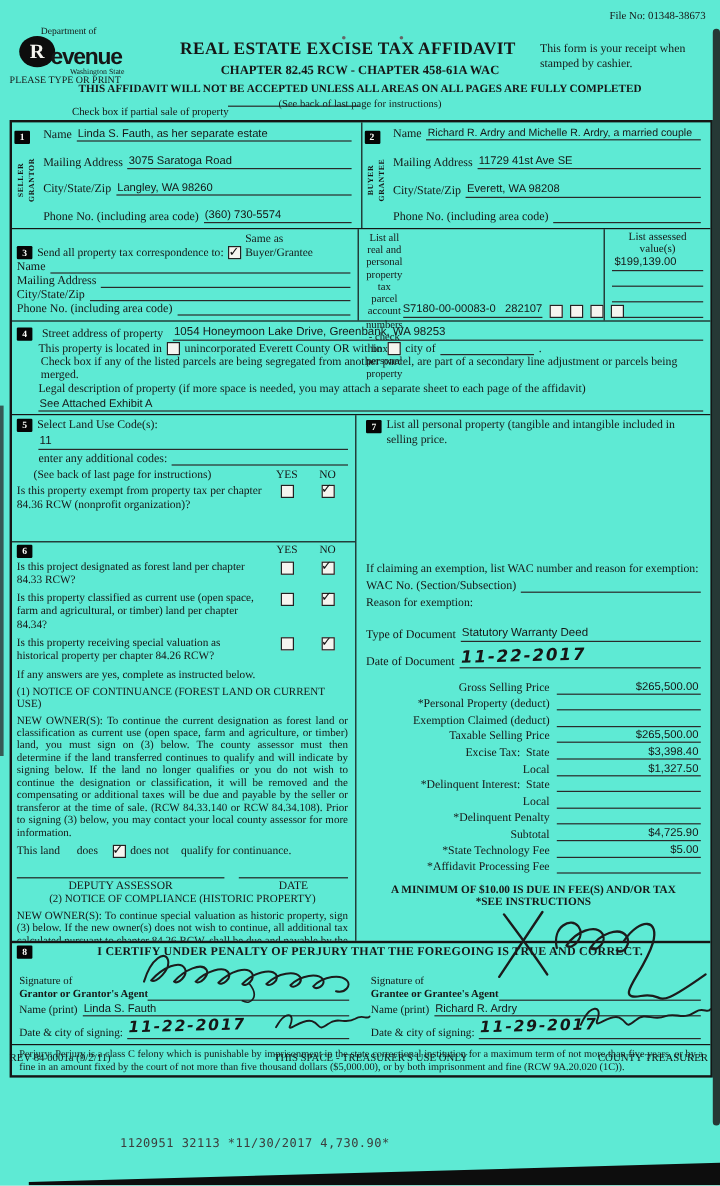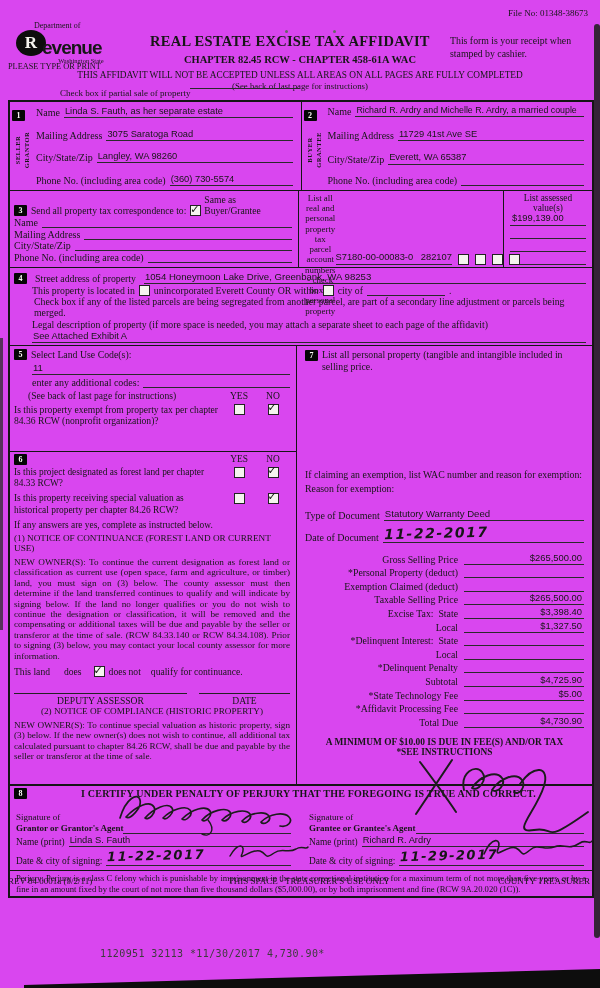--- a/index.html
+++ b/index.html
@@ -1,37 +1,37 @@
 <!DOCTYPE html>
 <html><head>
 <meta charset="utf-8">
 <style>
   html,body{margin:0;padding:0}
   body{width:600px;height:988px;background:#eceae4;font-family:"Liberation Serif",serif;color:#161616}
-  .page{position:relative;width:600px;height:988px;background:#d946ef;overflow:hidden}
+  .page{position:relative;width:600px;height:988px;background:#5eead4;overflow:hidden}
   .abs{position:absolute}
   .mono{font-family:"DejaVu Sans Mono",monospace}
   .hand{font-family:"DejaVu Sans",sans-serif;font-style:italic;font-weight:600;letter-spacing:1.5px;transform:rotate(-1.5deg);display:inline-block}
   .b{font-weight:bold}
   .ul{border-bottom:1px solid #2a2a2a}
   .pre{white-space:pre}
   
   .file-no{top:8px;right:12px;font-size:9px}
   .logo{top:22px;left:16px;width:130px}
   .logo-row{display:flex;align-items:flex-end}
   .logo-oval{width:30px;height:26px;background:#0d0d0d;border-radius:50%;display:flex;align-items:center;justify-content:center;color:#f5f4ef;font:bold 17px "Liberation Serif",serif;flex:none}
   .logo-txt{margin-left:-4px}
   .logo-dept{font-size:8px;line-height:1}
   .logo-rev{font:bold 19px "Liberation Sans",sans-serif;letter-spacing:-1px;line-height:.9}
   .logo-state{font-size:6.5px;text-align:center;margin-top:1px}
   .title{top:33px;left:150px;width:300px;font-size:14.5px;font-weight:bold;letter-spacing:.3px}
   .subtitle{top:54px;left:150px;width:300px;text-align:center;font-size:10.5px;font-weight:bold}
   .receipt-note{top:35px;left:450px;width:128px;font-size:9.8px;line-height:1.3}
   .please-type{top:62px;left:8px;font-size:8.3px}
-  .warning{top:70px;left:0;width:100%;text-align:center;font-size:9.3px;font-weight:normal}
+  .warning{top:70px;left:0;width:100%;text-align:center;font-size:9.3px;font-weight:bold}
   .see-back{top:81px;left:0;width:100%;text-align:center;font-size:8.8px}
   .partial-row{top:88px;left:8px;width:582px;display:flex;font-size:9px;align-items:flex-start}
   .partial-fill{width:110px;border-bottom:1px solid #2a2a2a;margin-right:14px}
   .dot{width:3px;height:3px;background:#666;border-radius:50%}
   
   .box{position:absolute;top:100px;left:8px;width:582px;border:2px solid #151515;background:transparent}
   .badge{display:inline-flex;align-items:center;justify-content:center;width:13px;height:11px;background:#050505;color:#fbfbf8;font-weight:bold;font-size:8px;flex:none;margin-right:4px;border-radius:1px}
   .cb{display:inline-block;width:9px;height:9px;border:1.2px solid #222;position:relative;vertical-align:-1px;background:#f5f4ef;flex:none}
   .cb.checked::after{content:"✓";position:absolute;left:-1px;top:-3px;font-size:11px;font-weight:bold;color:#111;font-family:"DejaVu Sans",sans-serif}
   
@@ -167,21 +167,21 @@
           <div class="frow">
               <span class="flabel">Name</span>
               <span class="fval" style="font-size:8.8px">Richard R. Ardry and Michelle R. Ardry, a married couple</span>
             </div>
           <div class="frow">
               <span class="flabel">Mailing Address</span>
               <span class="fval">11729 41st Ave SE</span>
             </div>
           <div class="frow">
               <span class="flabel">City/State/Zip</span>
-              <span class="fval">Everett, WA 65387</span>
+              <span class="fval">Everett, WA 98208</span>
             </div>
           <div class="frow">
               <span class="flabel">Phone No. (including area code)</span>
               <span class="fval"></span>
             </div>
         </div>
       </div>
     </div>
 
     <div class="rowB">
@@ -290,20 +290,25 @@
         </div>
 
         <div class="sec6">
           <div class="qrow" style="margin-top:1px">
             <span class="qtext"><span class="badge">6</span></span>
             <span class="qcol">YES</span>
             <span class="qcol">NO</span>
           </div>
           <div class="qrow">
             <span class="qtext">Is this project designated as forest land per chapter 84.33 RCW?</span>
+            <span class="qcol"><span class="cb"></span></span>
+            <span class="qcol"><span class="cb checked"></span></span>
+          </div>
+          <div class="qrow" style="margin-top:4px">
+            <span class="qtext">Is this property classified as current use (open space, farm and agricultural, or timber) land per chapter 84.34?</span>
             <span class="qcol"><span class="cb"></span></span>
             <span class="qcol"><span class="cb checked"></span></span>
           </div>
           <div class="qrow" style="margin-top:4px">
             <span class="qtext">Is this property receiving special valuation as historical property per chapter 84.26 RCW?</span>
             <span class="qcol"><span class="cb"></span></span>
             <span class="qcol"><span class="cb checked"></span></span>
           </div>
           <div style="margin-top:4px">If any answers are yes, complete as instructed below.</div>
           <div class="notice nt">(1) NOTICE OF CONTINUANCE (FOREST LAND OR CURRENT USE)</div>
@@ -334,20 +339,24 @@
         </div>
       </div>
 
       <div class="d-right">
         <div class="frow" style="align-items:flex-start;font-size:9.8px">
           <span class="badge" style="margin-top:1px">7</span>
           <span style="line-height:1.2">List all personal property (tangible and intangible included in selling price.</span>
         </div>
         <div style="height:96px"></div>
         <div>If claiming an exemption, list WAC number and reason for exemption:</div>
+        <div class="frow" style="margin-top:3px">
+          <span class="flabel">WAC No. (Section/Subsection)</span>
+          <span class="fval" style="max-width:180px"></span>
+        </div>
         <div style="margin-top:3px">Reason for exemption:</div>
         <div style="height:14px"></div>
         <div class="frow">
           <span class="flabel">Type of Document</span>
           <span class="fval" style="font-size:9.6px">Statutory Warranty Deed</span>
         </div>
         <div class="frow" style="margin-top:2px;height:20px">
           <span class="flabel">Date of Document</span>
           <span class="fval" style="font-family:'Liberation Serif',serif"><span class="hand" style="font-size:14px">11-22-2017</span></span>
         </div>
@@ -393,24 +402,20 @@
               <span class="lab">Subtotal</span>
               <span class="val">$4,725.90</span>
             </div>
           <div class="fee">
               <span class="lab">*State Technology Fee</span>
               <span class="val">$5.00</span>
             </div>
           <div class="fee">
               <span class="lab">*Affidavit Processing Fee</span>
               <span class="val"></span>
-            </div>
-          <div class="fee">
-              <span class="lab">Total Due</span>
-              <span class="val">$4,730.90</span>
             </div>
         </div>
         <div class="center b" style="margin-top:9px;font-size:9.4px">A MINIMUM OF $10.00 IS DUE IN FEE(S) AND/OR TAX</div>
         <div class="center b" style="font-size:9.4px">*SEE INSTRUCTIONS</div>
       </div>
     </div>
 
     <div class="sec8">
       <div class="s8-hdr">
         <span class="badge">8</span>

